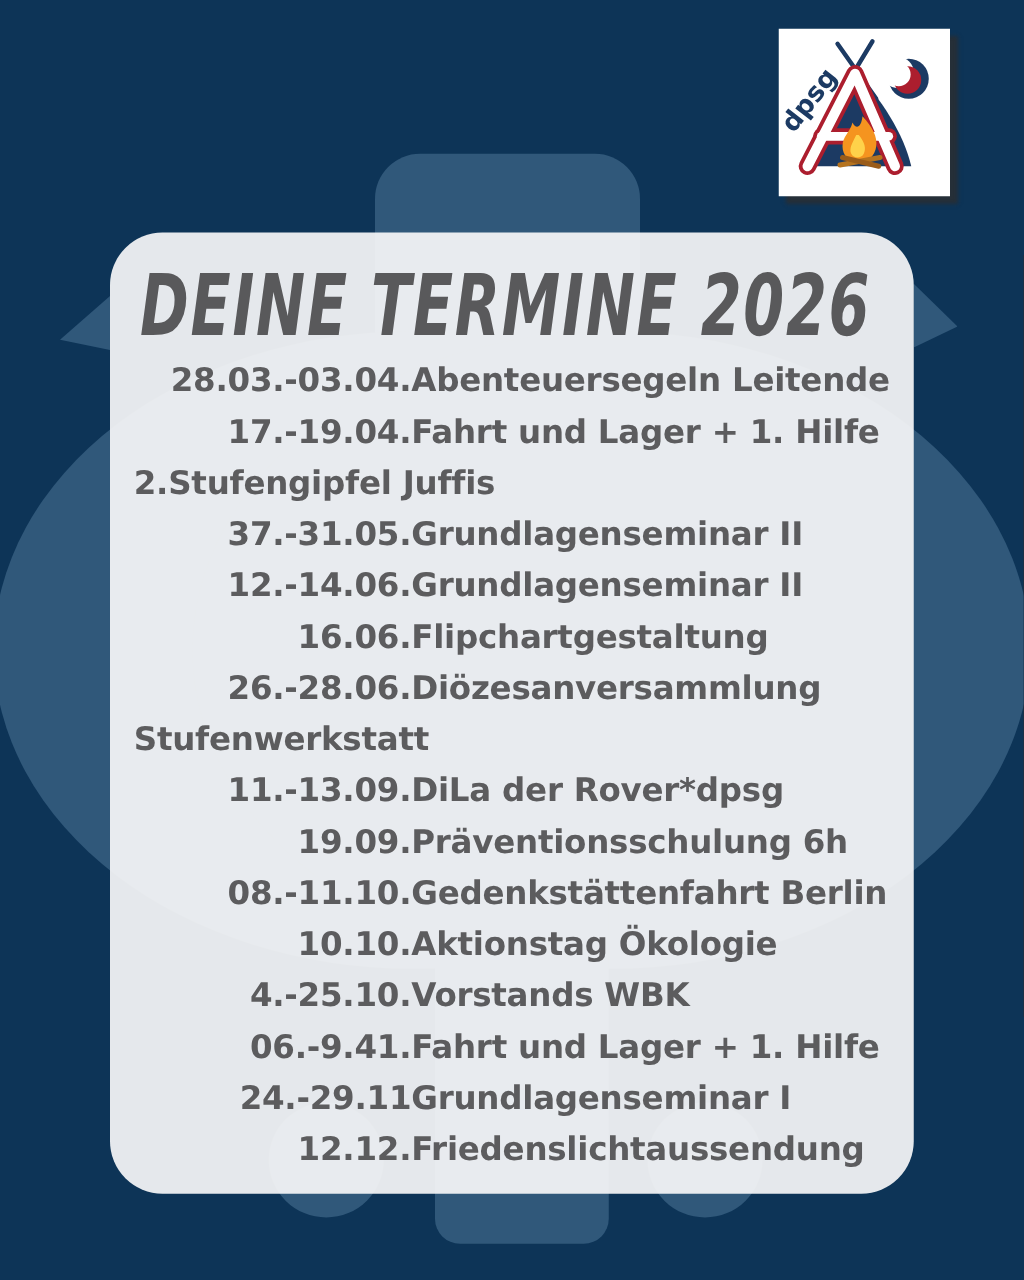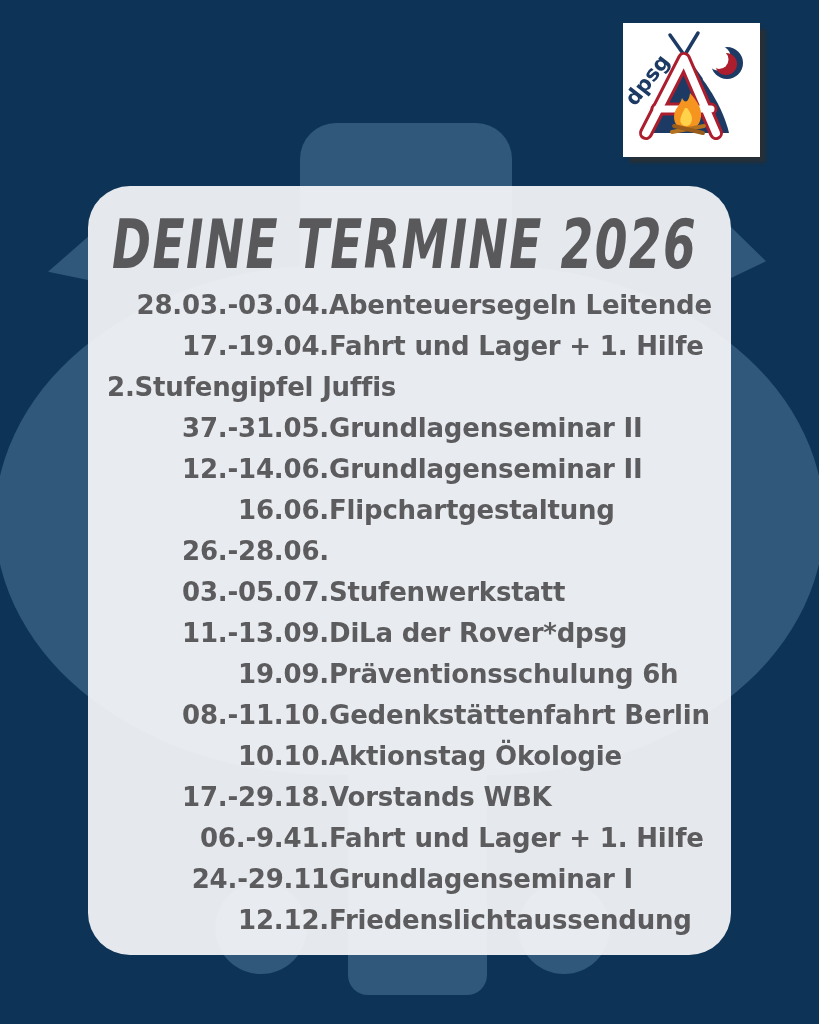--- a/index.html
+++ b/index.html
@@ -91,43 +91,43 @@
       <div class="row">
       <span class="date">12.-14.06.</span>
       <span class="event">Grundlagenseminar II</span>
     </div>
       <div class="row">
       <span class="date">16.06.</span>
       <span class="event">Flipchartgestaltung</span>
     </div>
       <div class="row">
       <span class="date">26.-28.06.</span>
+      <span class="event">Diözesanversammlung</span>
     </div>
       <div class="row">
-      <span class="date">03.-05.07.</span>
       <span class="event">Stufenwerkstatt</span>
     </div>
       <div class="row">
       <span class="date">11.-13.09.</span>
       <span class="event">DiLa der Rover*dpsg</span>
     </div>
       <div class="row">
       <span class="date">19.09.</span>
       <span class="event">Präventionsschulung 6h</span>
     </div>
       <div class="row">
       <span class="date">08.-11.10.</span>
       <span class="event">Gedenkstättenfahrt Berlin</span>
     </div>
       <div class="row">
       <span class="date">10.10.</span>
       <span class="event">Aktionstag Ökologie</span>
     </div>
       <div class="row">
-      <span class="date">17.-29.18.</span>
+      <span class="date">4.-25.10.</span>
       <span class="event">Vorstands WBK</span>
     </div>
       <div class="row">
       <span class="date">06.-9.41.</span>
       <span class="event">Fahrt und Lager + 1. Hilfe</span>
     </div>
       <div class="row">
       <span class="date">24.-29.11</span>
       <span class="event">Grundlagenseminar I</span>
     </div>

